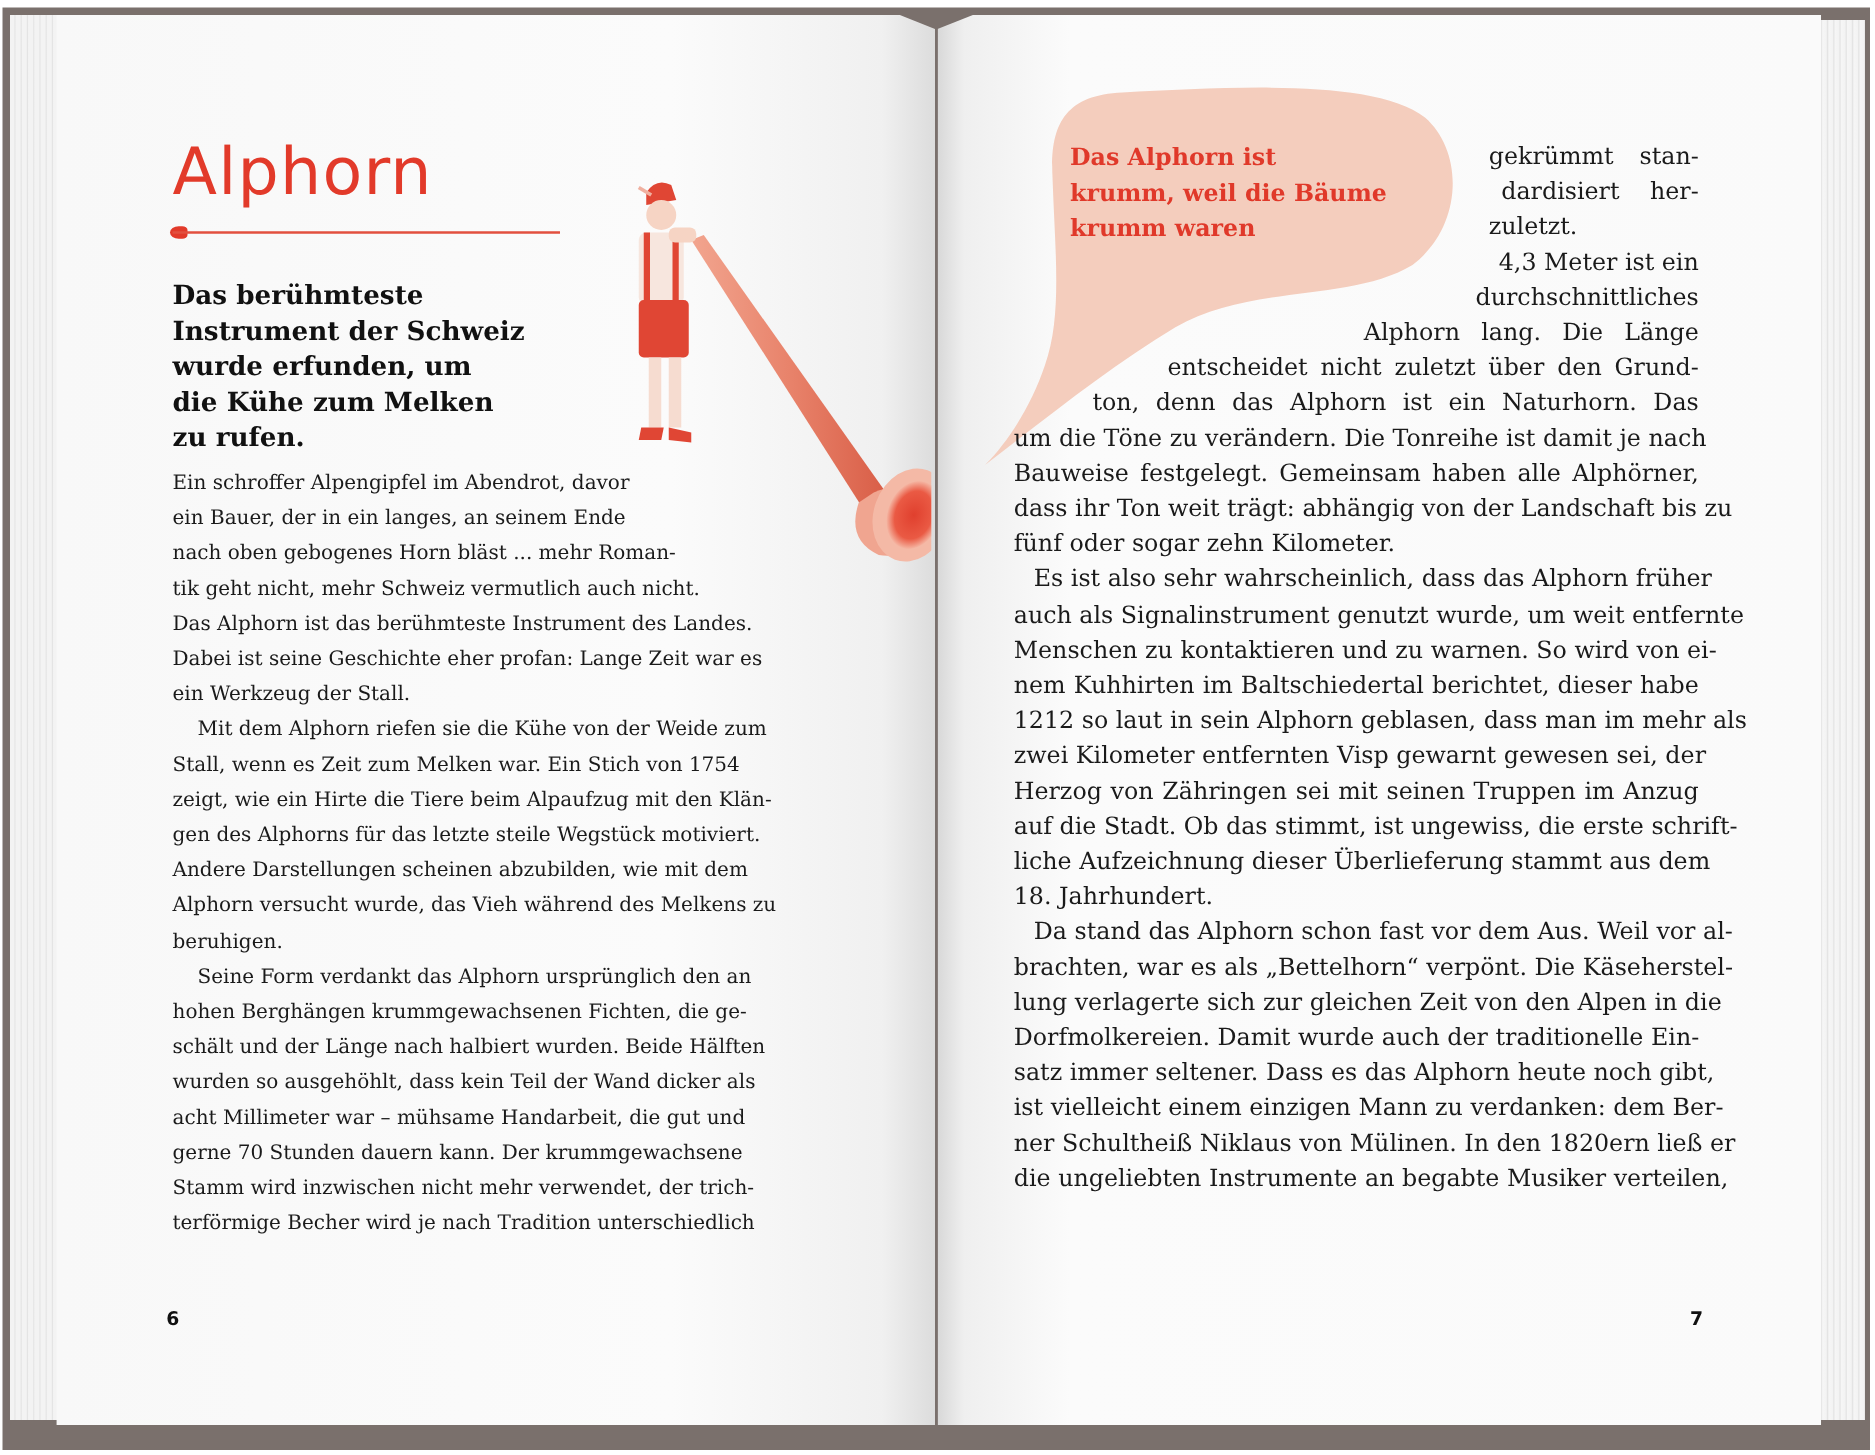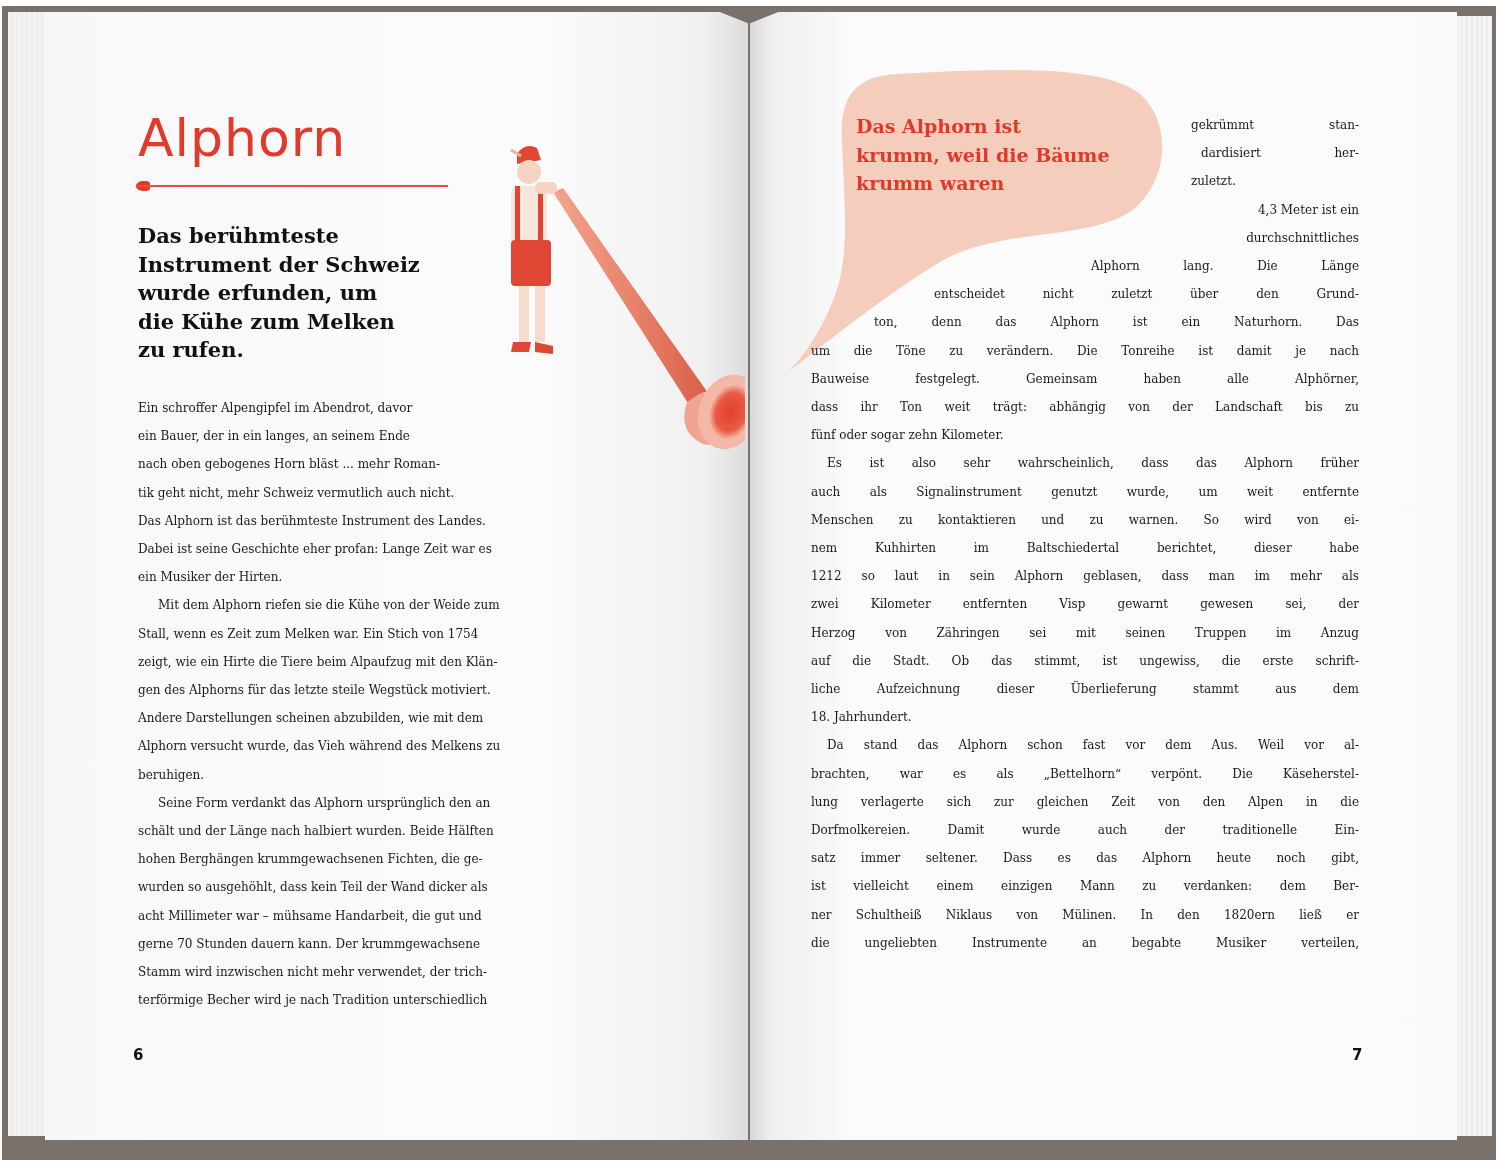--- a/index.html
+++ b/index.html
@@ -46,41 +46,41 @@
     }
     .title-dot {
       position: absolute; left: 91px; top: 169px; width: 14px; height: 10px; border-radius: 50% 30% 30% 50%;
       background: #e23a2a;
     }
     .lead {
       position: absolute; left: 93px; top: 210px; width: 320px;
       font-family: "DejaVu Serif", serif; font-weight: bold; font-size: 21px; line-height: 28.5px; color: #111;
     }
     .body-left {
-      position: absolute; left: 93px; top: 382px; width: 545px;
-      font-size: 12px; line-height: 28.2px; color: #1a1a1a;
+      position: absolute; left: 93px; top: 360px; width: 545px;
+      font-size: 16px; line-height: 28.2px; color: #1a1a1a;
     }
     .body-left p { text-align: justify; }
     .body-left .l { display: block; white-space: nowrap; }
     .page-num {
       position: absolute; font-family: "DejaVu Sans", sans-serif; font-weight: bold; font-size: 15px; color: #111;
     }
 
     
     .illustration { position: absolute; left: 410px; top: 120px; width: 290px; height: 340px; }
 
     
     .bubble { position: absolute; left: 30px; top: 50px; width: 390px; height: 320px; }
     .quote {
       position: absolute; left: 106px; top: 100px; width: 290px;
       font-family: "DejaVu Serif", serif; font-weight: bold; font-size: 19px; line-height: 28.5px; color: #e0392a;
     }
     .body-right {
       position: absolute; right: 98px; top: 99px; width: 560px;
-      font-size: 12px; line-height: 28.2px; color: #1a1a1a; text-align: right;
+      font-size: 19px; line-height: 28.2px; color: #1a1a1a; text-align: right;
     }
     .body-right .l { display: block; white-space: nowrap; text-align: justify; text-align-last: justify; }
     .body-right .l.short { text-align-last: left; }
   </style>
 </head>
 <body>
 
 <div class="cover"></div>
 <div class="page-stack-left"></div>
 <div class="page-stack-right"></div>
@@ -132,35 +132,35 @@
   </svg>
 
   <div class="body-left">
     <p>
       <span class="l">Ein schroffer Alpengipfel im Abendrot, davor</span>
       <span class="l">ein Bauer, der in ein langes, an seinem Ende</span>
       <span class="l">nach oben gebogenes Horn bläst ... mehr Roman-</span>
       <span class="l">tik geht nicht, mehr Schweiz vermutlich auch nicht.</span>
       <span class="l">Das Alphorn ist das berühmteste Instrument des Landes.</span>
       <span class="l">Dabei ist seine Geschichte eher profan: Lange Zeit war es</span>
-      <span class="l">ein Musiker der Hirten.</span>
+      <span class="l">ein Werkzeug der Stall.</span>
     </p>
     <p>
       <span class="l" style="padding-left:20px">Mit dem Alphorn riefen sie die Kühe von der Weide zum</span>
       <span class="l">Stall, wenn es Zeit zum Melken war. Ein Stich von 1754</span>
       <span class="l">zeigt, wie ein Hirte die Tiere beim Alpaufzug mit den Klän-</span>
       <span class="l">gen des Alphorns für das letzte steile Wegstück motiviert.</span>
       <span class="l">Andere Darstellungen scheinen abzubilden, wie mit dem</span>
       <span class="l">Alphorn versucht wurde, das Vieh während des Melkens zu</span>
       <span class="l">beruhigen.</span>
     </p>
     <p>
       <span class="l" style="padding-left:20px">Seine Form verdankt das Alphorn ursprünglich den an</span>
+      <span class="l">hohen Berghängen krummgewachsenen Fichten, die ge-</span>
       <span class="l">schält und der Länge nach halbiert wurden. Beide Hälften</span>
-      <span class="l">hohen Berghängen krummgewachsenen Fichten, die ge-</span>
       <span class="l">wurden so ausgehöhlt, dass kein Teil der Wand dicker als</span>
       <span class="l">acht Millimeter war – mühsame Handarbeit, die gut und</span>
       <span class="l">gerne 70 Stunden dauern kann. Der krummgewachsene</span>
       <span class="l">Stamm wird inzwischen nicht mehr verwendet, der trich-</span>
       <span class="l">terförmige Becher wird je nach Tradition unterschiedlich</span>
     </p>
   </div>
 
   <div class="page-num" style="left:88px; top:1034px;">6</div>
 </div>

